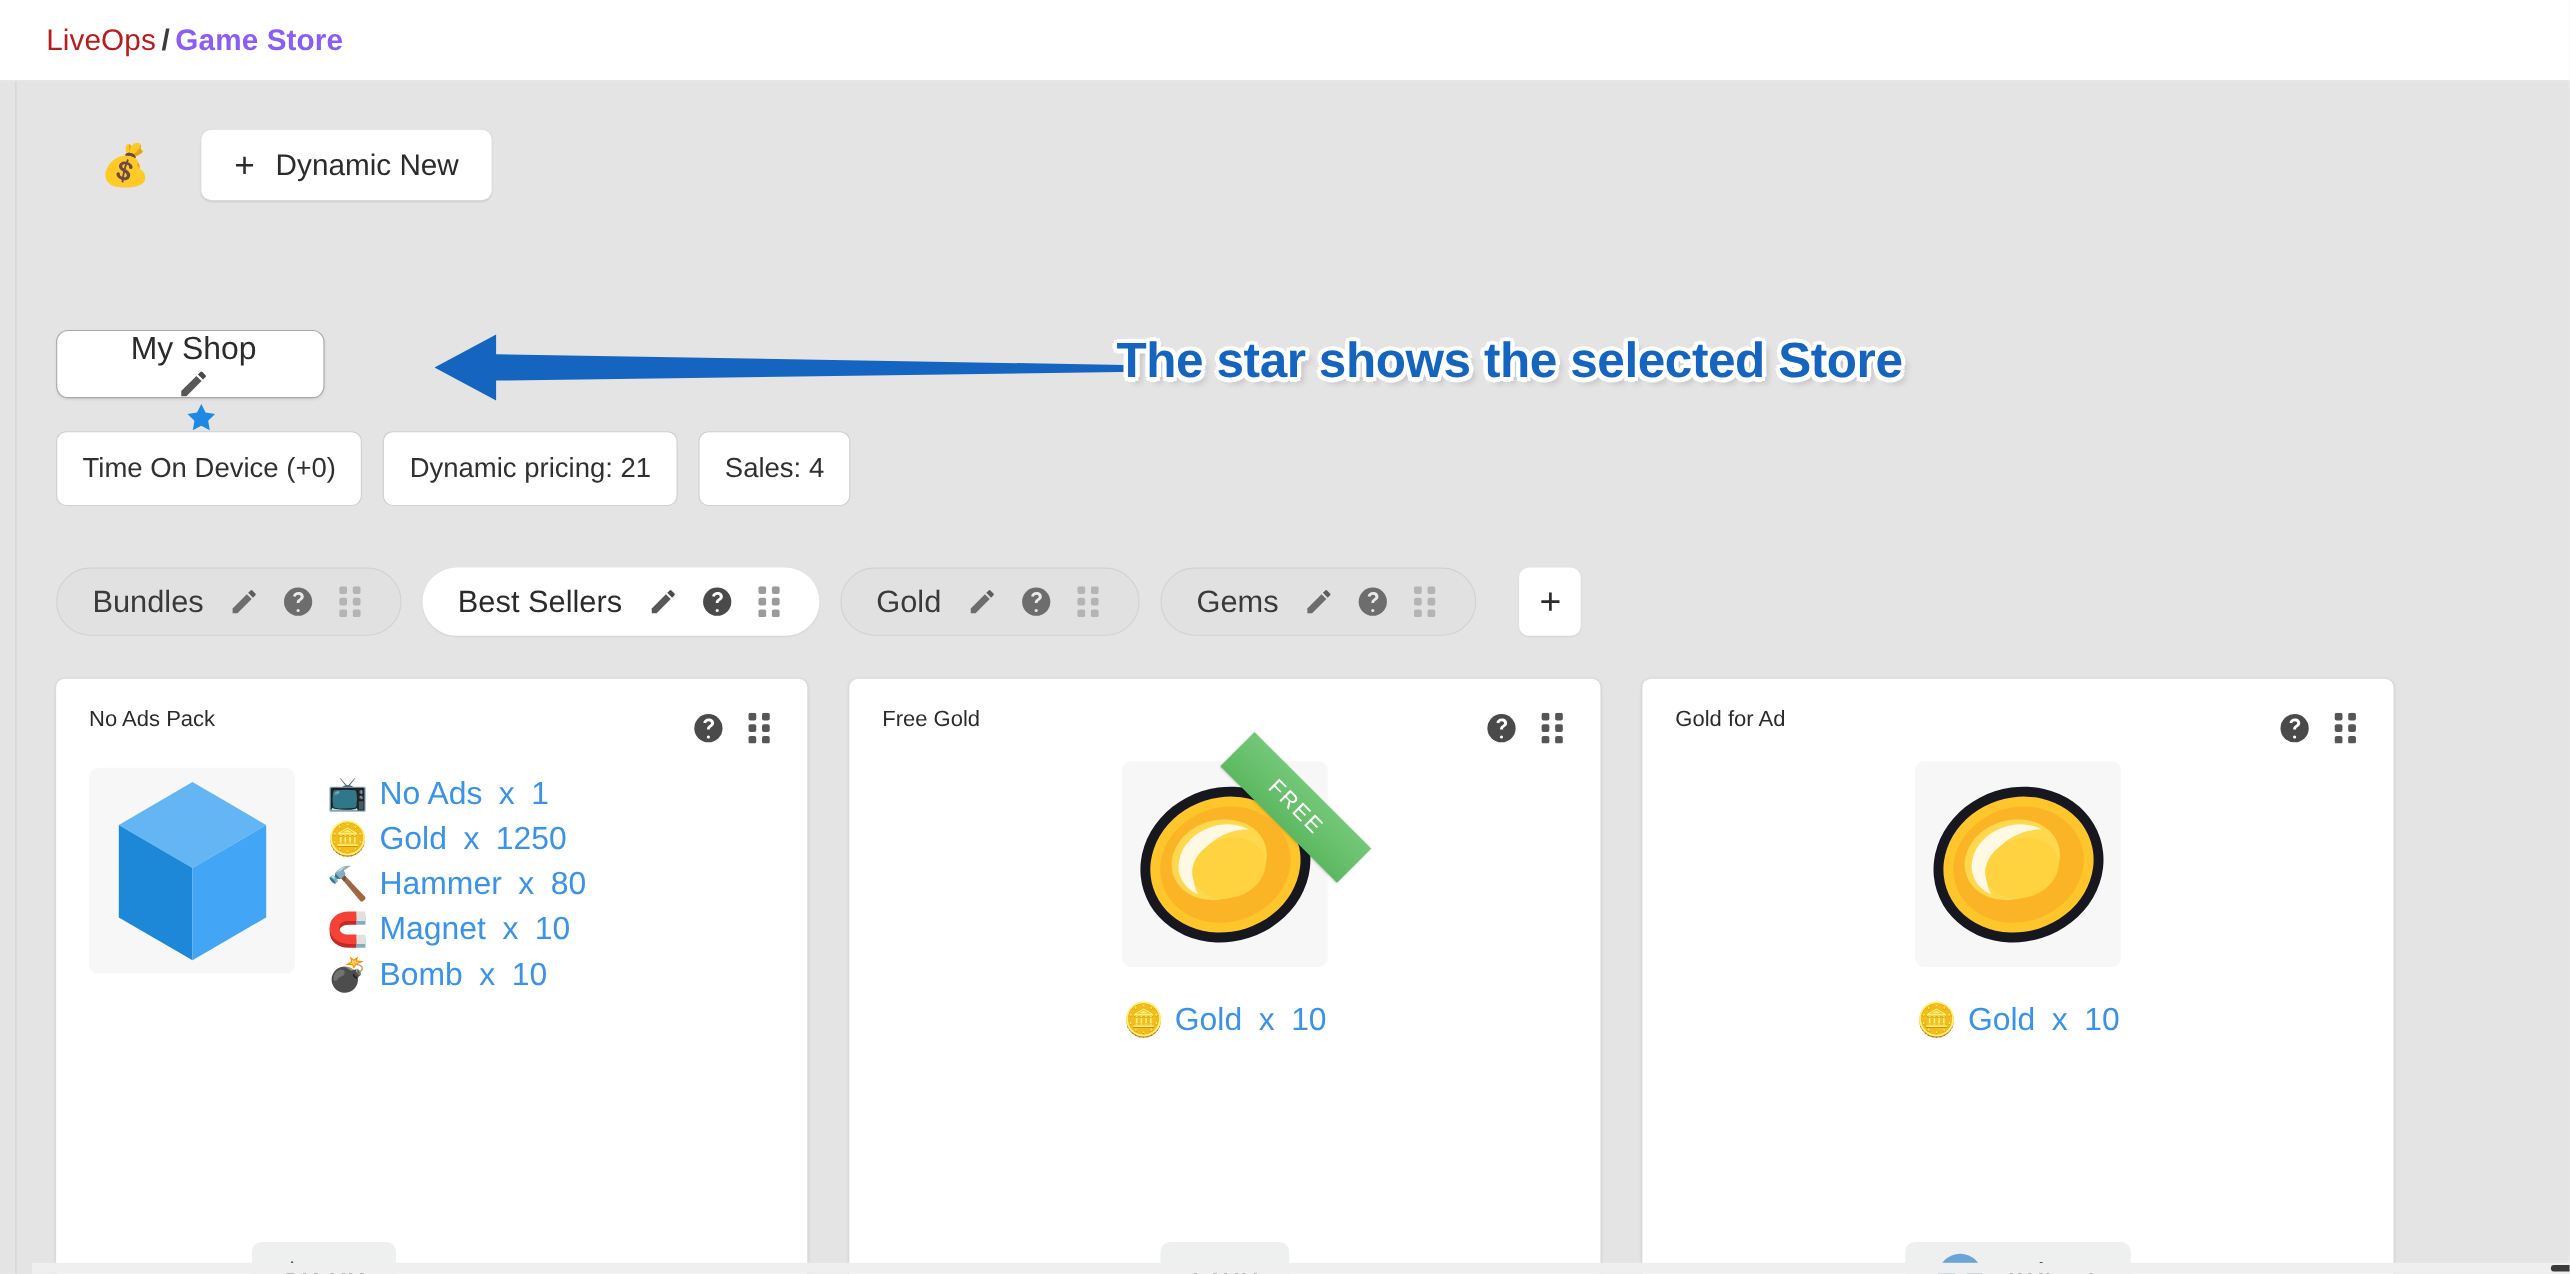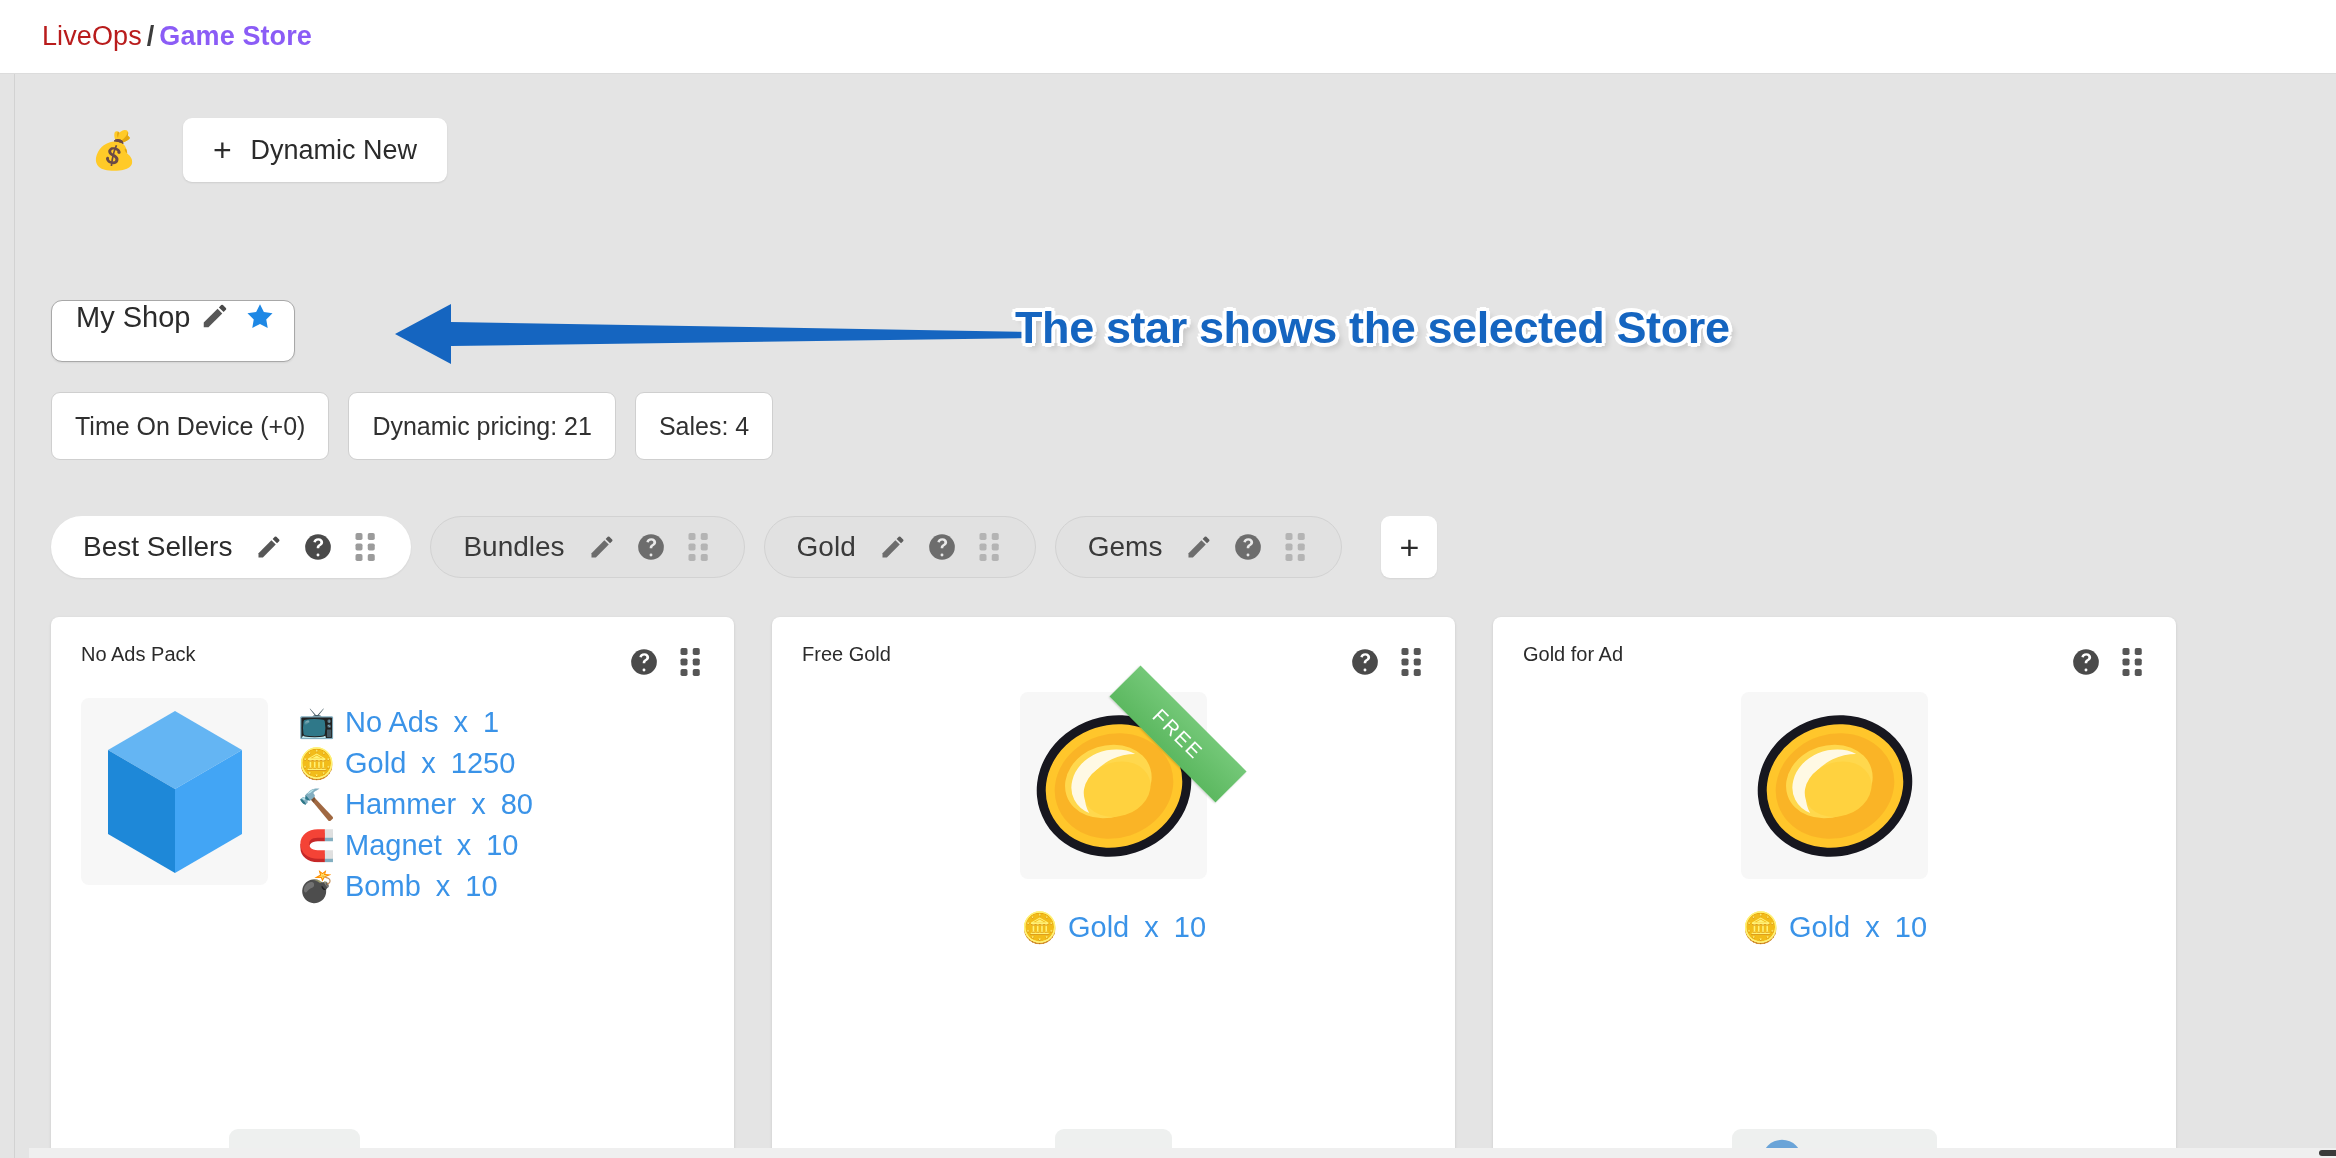--- a/index.html
+++ b/index.html
@@ -38,22 +38,23 @@
     font-family: inherit; font-size: 27px; color: #2b2b2b;
     box-shadow: 0 1px 2px rgba(0,0,0,.10);
   }
   .plusglyph { font-size: 32px; color: #2b2b2b; line-height: 1; font-weight: 400; }
 
   
   .store-chip {
     position: absolute; left: 36px; top: 226px;
     width: 244px; height: 62px;
     background: #ffffff; border: 1px solid #a8a8a8; border-radius: 11px;
-    display: flex; padding: 0 18px 0 24px;
+    display: flex; align-items: center; padding: 0 18px 0 24px;
     box-shadow: 0 1px 2px rgba(0,0,0,.07);
+    flex-direction: column;
   }
   .store-chip .nm { font-size: 29px; color: #2b2b2b; flex: 1; }
   .ic-pencil { width: 30px; height: 30px; display: block; }
   .ic-star { width: 32px; height: 32px; display: block; margin-left: 14px; }
 
   
   .meta-row { position: absolute; left: 36px; top: 318px; display: flex; gap: 19px; }
   .meta-chip {
     background: #ffffff; border: 1px solid #cfcfcf; border-radius: 9px;
     height: 68px; padding: 0 23px; display: flex; align-items: center;
@@ -189,65 +190,65 @@
     </div>
 
     <div class="meta-row">
       <div class="meta-chip">Time On Device (+0)</div>
       <div class="meta-chip">Dynamic pricing: 21</div>
       <div class="meta-chip">Sales: 4</div>
     </div>
 
     <div class="tab-row">
 
-      <div class="tab active">
-        <span class="lbl">Best Sellers</span>
+      <div class="tab idle">
+        <span class="lbl">Bundles</span>
         <span>
           <svg class="ic-pencil-sm" viewBox="0 0 24 24">
-                <path d="M3 17.25V21h3.75L17.8 9.94l-3.75-3.75L3 17.25z" fill="#575757"></path>
-                <path d="M20.7 7.04a1 1 0 0 0 0-1.41l-2.34-2.34a1 1 0 0 0-1.41 0l-1.83 1.83 3.75 3.75 1.83-1.83z" fill="#4a4a4a"></path>
+                <path d="M3 17.25V21h3.75L17.8 9.94l-3.75-3.75L3 17.25z" fill="#6d6d6d"></path>
+                <path d="M20.7 7.04a1 1 0 0 0 0-1.41l-2.34-2.34a1 1 0 0 0-1.41 0l-1.83 1.83 3.75 3.75 1.83-1.83z" fill="#5d5d5d"></path>
               </svg>
         </span>
         <span>
           <svg class="ic-help" viewBox="0 0 24 24">
-                <circle cx="12" cy="12" r="11" fill="#4a4a4a"></circle>
-                <path d="M12 17.6a1.25 1.25 0 1 0 0 2.5 1.25 1.25 0 0 0 0-2.5zm.3-13.2c-2.4 0-4 1.3-4.3 3.3l2.2.4c.2-1 .9-1.6 2-1.6 1 0 1.8.6 1.8 1.5 0 .8-.4 1.2-1.5 1.9-1.2.8-1.7 1.6-1.6 3.1h2.2c0-.9.3-1.3 1.4-2 1.3-.9 1.9-1.7 1.9-3.1 0-2-1.6-3.5-4.1-3.5z" fill="#ffffff"></path>
+                <circle cx="12" cy="12" r="11" fill="#6d6d6d"></circle>
+                <path d="M12 17.6a1.25 1.25 0 1 0 0 2.5 1.25 1.25 0 0 0 0-2.5zm.3-13.2c-2.4 0-4 1.3-4.3 3.3l2.2.4c.2-1 .9-1.6 2-1.6 1 0 1.8.6 1.8 1.5 0 .8-.4 1.2-1.5 1.9-1.2.8-1.7 1.6-1.6 3.1h2.2c0-.9.3-1.3 1.4-2 1.3-.9 1.9-1.7 1.9-3.1 0-2-1.6-3.5-4.1-3.5z" fill="#e9e9e9"></path>
               </svg>
         </span>
         <span>
           <svg class="ic-grip" viewBox="0 0 12 16">
-                <g fill="#9b9b9b">
+                <g fill="#b4b4b4">
                   <rect x="0" y="0" width="4" height="4" rx="1"></rect>
                   <rect x="7" y="0" width="4" height="4" rx="1"></rect>
                   <rect x="0" y="6" width="4" height="4" rx="1"></rect>
                   <rect x="7" y="6" width="4" height="4" rx="1"></rect>
                   <rect x="0" y="12" width="4" height="4" rx="1"></rect>
                   <rect x="7" y="12" width="4" height="4" rx="1"></rect>
                 </g>
               </svg>
         </span>
       </div>
 
-      <div class="tab idle">
-        <span class="lbl">Bundles</span>
+      <div class="tab active">
+        <span class="lbl">Best Sellers</span>
         <span>
           <svg class="ic-pencil-sm" viewBox="0 0 24 24">
-                <path d="M3 17.25V21h3.75L17.8 9.94l-3.75-3.75L3 17.25z" fill="#6d6d6d"></path>
-                <path d="M20.7 7.04a1 1 0 0 0 0-1.41l-2.34-2.34a1 1 0 0 0-1.41 0l-1.83 1.83 3.75 3.75 1.83-1.83z" fill="#5d5d5d"></path>
+                <path d="M3 17.25V21h3.75L17.8 9.94l-3.75-3.75L3 17.25z" fill="#575757"></path>
+                <path d="M20.7 7.04a1 1 0 0 0 0-1.41l-2.34-2.34a1 1 0 0 0-1.41 0l-1.83 1.83 3.75 3.75 1.83-1.83z" fill="#4a4a4a"></path>
               </svg>
         </span>
         <span>
           <svg class="ic-help" viewBox="0 0 24 24">
-                <circle cx="12" cy="12" r="11" fill="#6d6d6d"></circle>
-                <path d="M12 17.6a1.25 1.25 0 1 0 0 2.5 1.25 1.25 0 0 0 0-2.5zm.3-13.2c-2.4 0-4 1.3-4.3 3.3l2.2.4c.2-1 .9-1.6 2-1.6 1 0 1.8.6 1.8 1.5 0 .8-.4 1.2-1.5 1.9-1.2.8-1.7 1.6-1.6 3.1h2.2c0-.9.3-1.3 1.4-2 1.3-.9 1.9-1.7 1.9-3.1 0-2-1.6-3.5-4.1-3.5z" fill="#e9e9e9"></path>
+                <circle cx="12" cy="12" r="11" fill="#4a4a4a"></circle>
+                <path d="M12 17.6a1.25 1.25 0 1 0 0 2.5 1.25 1.25 0 0 0 0-2.5zm.3-13.2c-2.4 0-4 1.3-4.3 3.3l2.2.4c.2-1 .9-1.6 2-1.6 1 0 1.8.6 1.8 1.5 0 .8-.4 1.2-1.5 1.9-1.2.8-1.7 1.6-1.6 3.1h2.2c0-.9.3-1.3 1.4-2 1.3-.9 1.9-1.7 1.9-3.1 0-2-1.6-3.5-4.1-3.5z" fill="#ffffff"></path>
               </svg>
         </span>
         <span>
           <svg class="ic-grip" viewBox="0 0 12 16">
-                <g fill="#b4b4b4">
+                <g fill="#9b9b9b">
                   <rect x="0" y="0" width="4" height="4" rx="1"></rect>
                   <rect x="7" y="0" width="4" height="4" rx="1"></rect>
                   <rect x="0" y="6" width="4" height="4" rx="1"></rect>
                   <rect x="7" y="6" width="4" height="4" rx="1"></rect>
                   <rect x="0" y="12" width="4" height="4" rx="1"></rect>
                   <rect x="7" y="12" width="4" height="4" rx="1"></rect>
                 </g>
               </svg>
         </span>
       </div>

